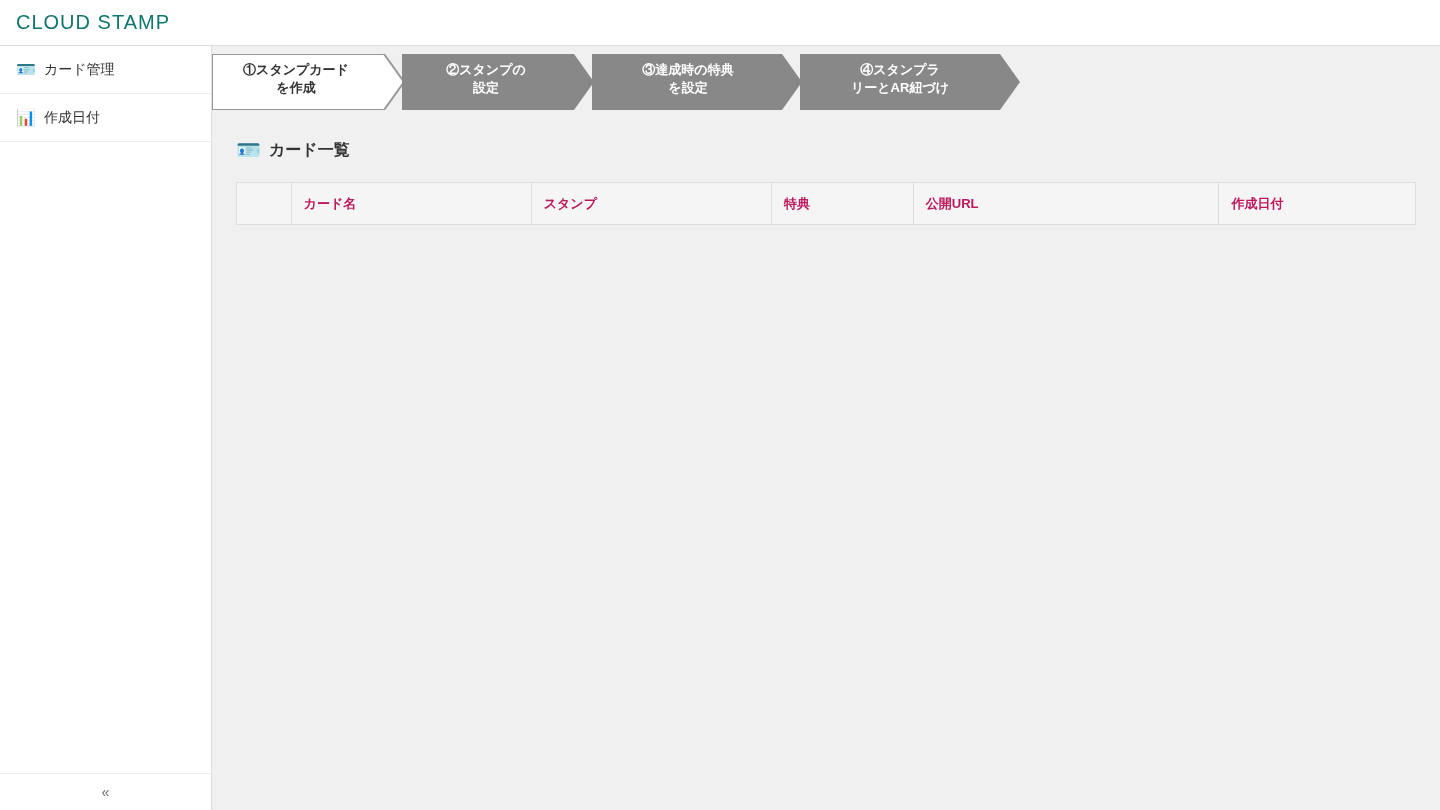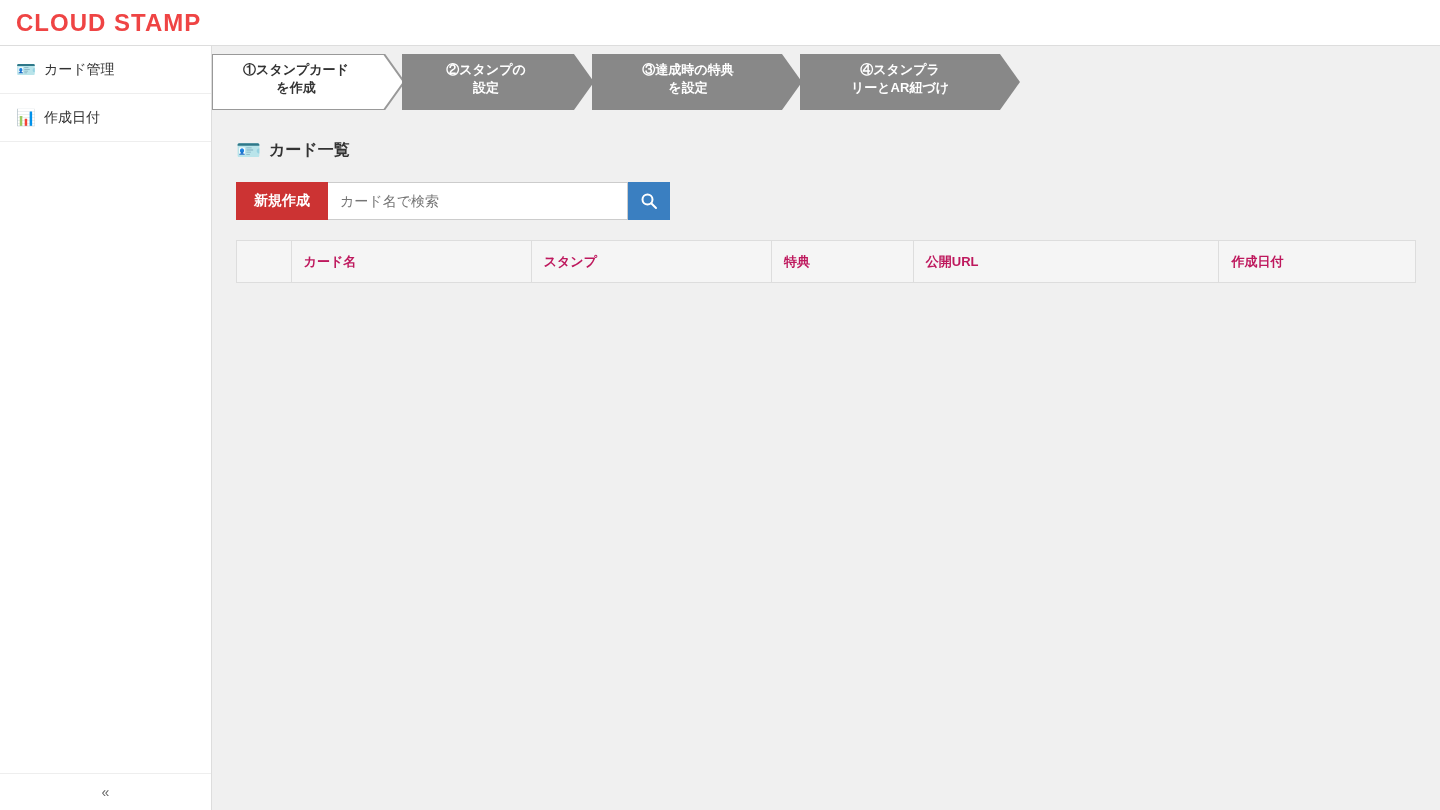--- a/index.html
+++ b/index.html
@@ -23,23 +23,23 @@
       background: #fff;
       height: 46px;
       display: flex;
       align-items: center;
       padding: 0 16px;
       border-bottom: 1px solid #ddd;
       flex-shrink: 0;
     }
 
     .header-title {
-      font-size: 24px;
-      font-weight: bold;
-      color: #ef4444;
+      font-size: 20px;
+      font-weight: normal;
+      color: #0f766e;
       letter-spacing: 1px;
     }
 
     
     .main-layout {
       display: flex;
       flex: 1;
       overflow: hidden;
     }
 
@@ -266,30 +266,20 @@
       </svg>
     </div>
 
     <div class="page-content">
 
       <div class="page-header">
         <span class="page-title-icon">🪪</span>
         <span class="page-title">カード一覧</span>
       </div>
 
-      <div class="toolbar">
-        <button class="btn-new">新規作成</button>
-        <input class="search-input" type="text" placeholder="カード名で検索" style="">
-        <button class="btn-search">
-          <svg width="18" height="18" viewBox="0 0 18 18" fill="none">
-            <circle cx="7.5" cy="7.5" r="5" stroke="white" stroke-width="2"></circle>
-            <line x1="11.2" y1="11.2" x2="16" y2="16" stroke="white" stroke-width="2" stroke-linecap="round"></line>
-          </svg>
-        </button>
-      </div>
 
       <table class="data-table">
         <thead>
           <tr>
             <th class="col-checkbox"></th>
             <th class="col-name">カード名</th>
             <th class="col-stamp">スタンプ</th>
             <th class="col-benefit">特典</th>
             <th class="col-url">公開URL</th>
             <th class="col-date">作成日付</th>

